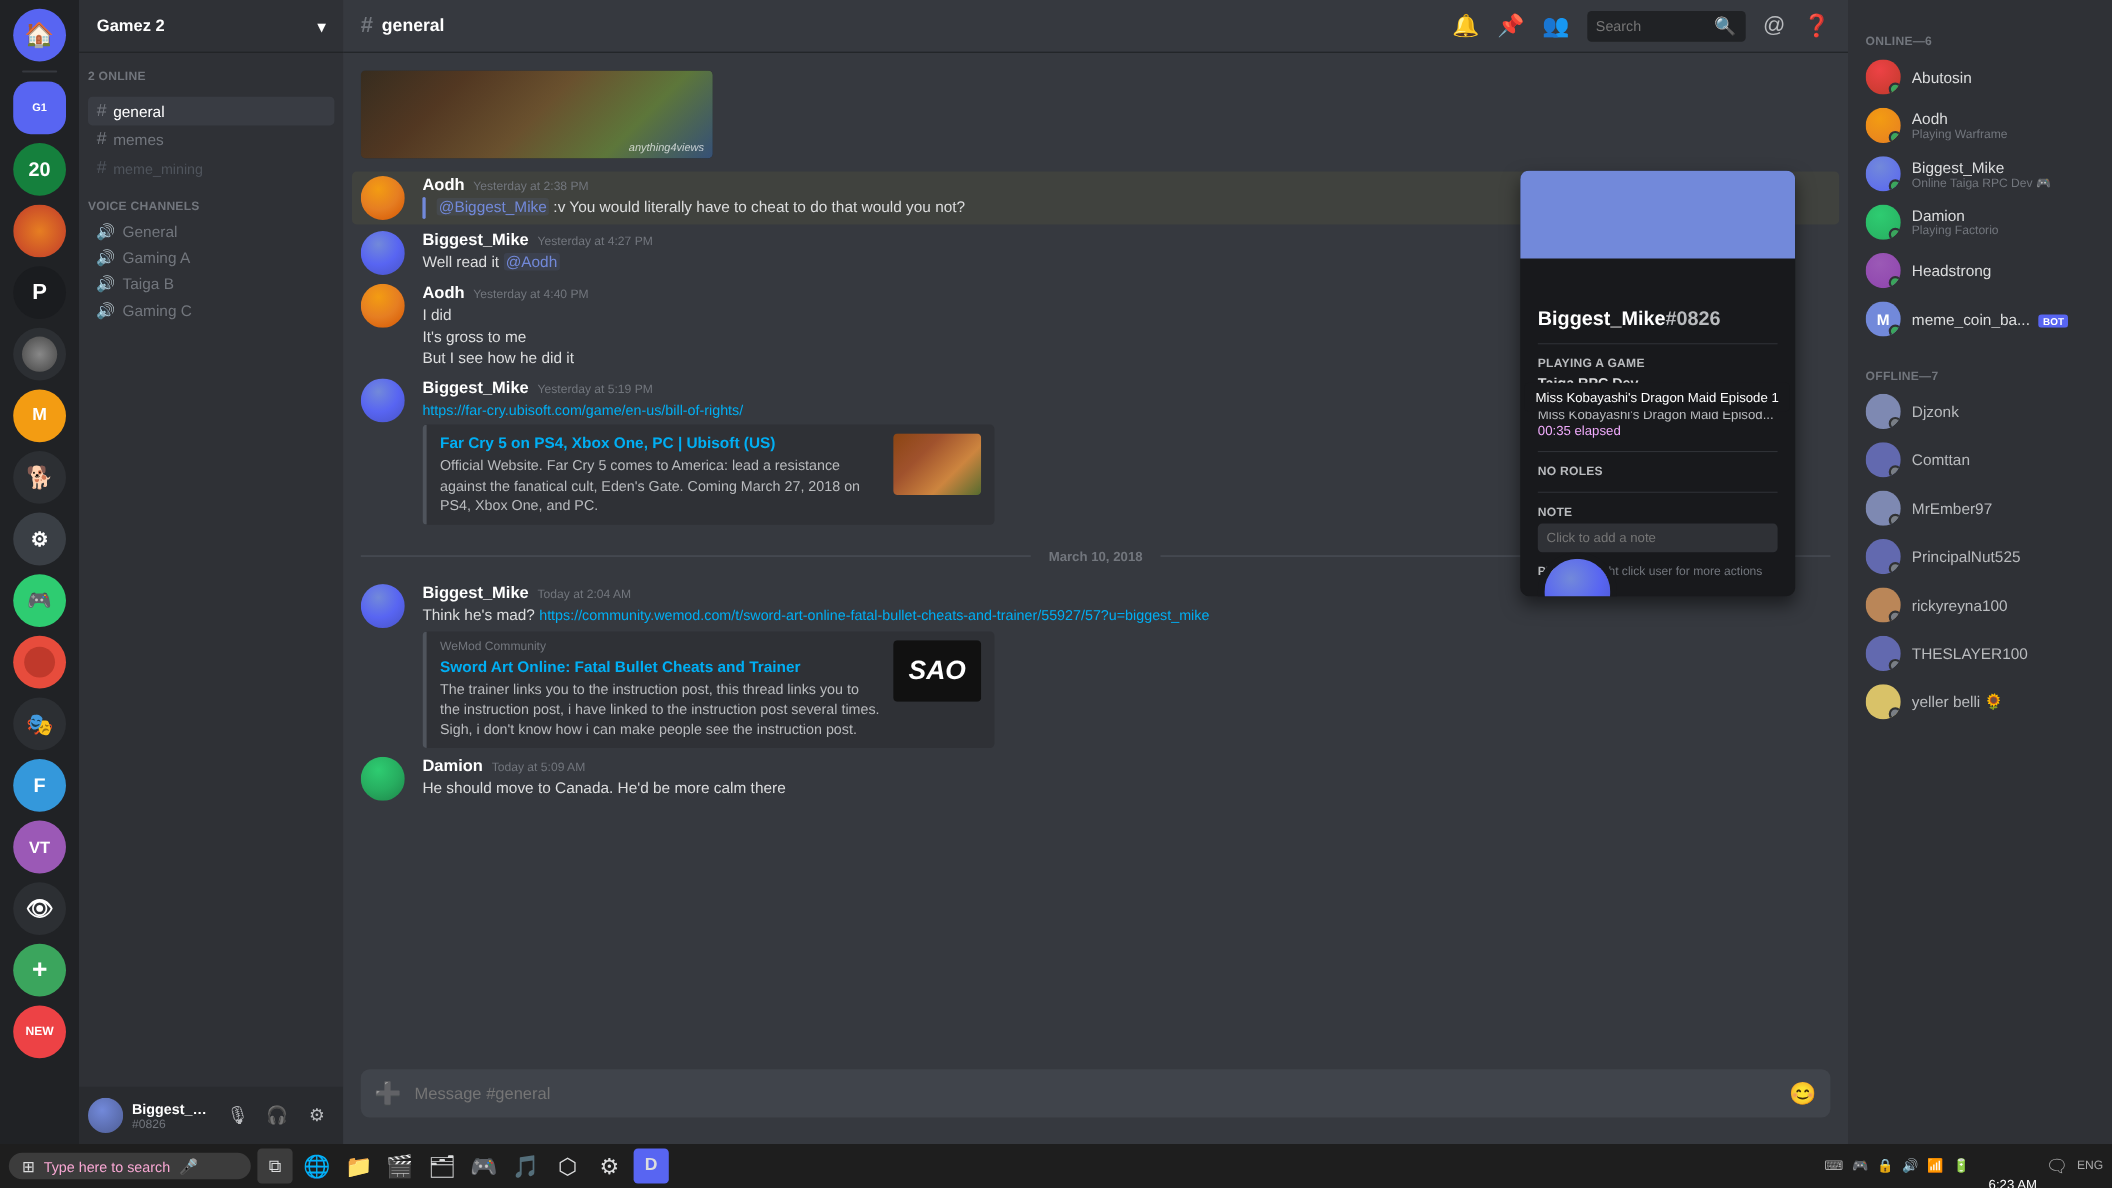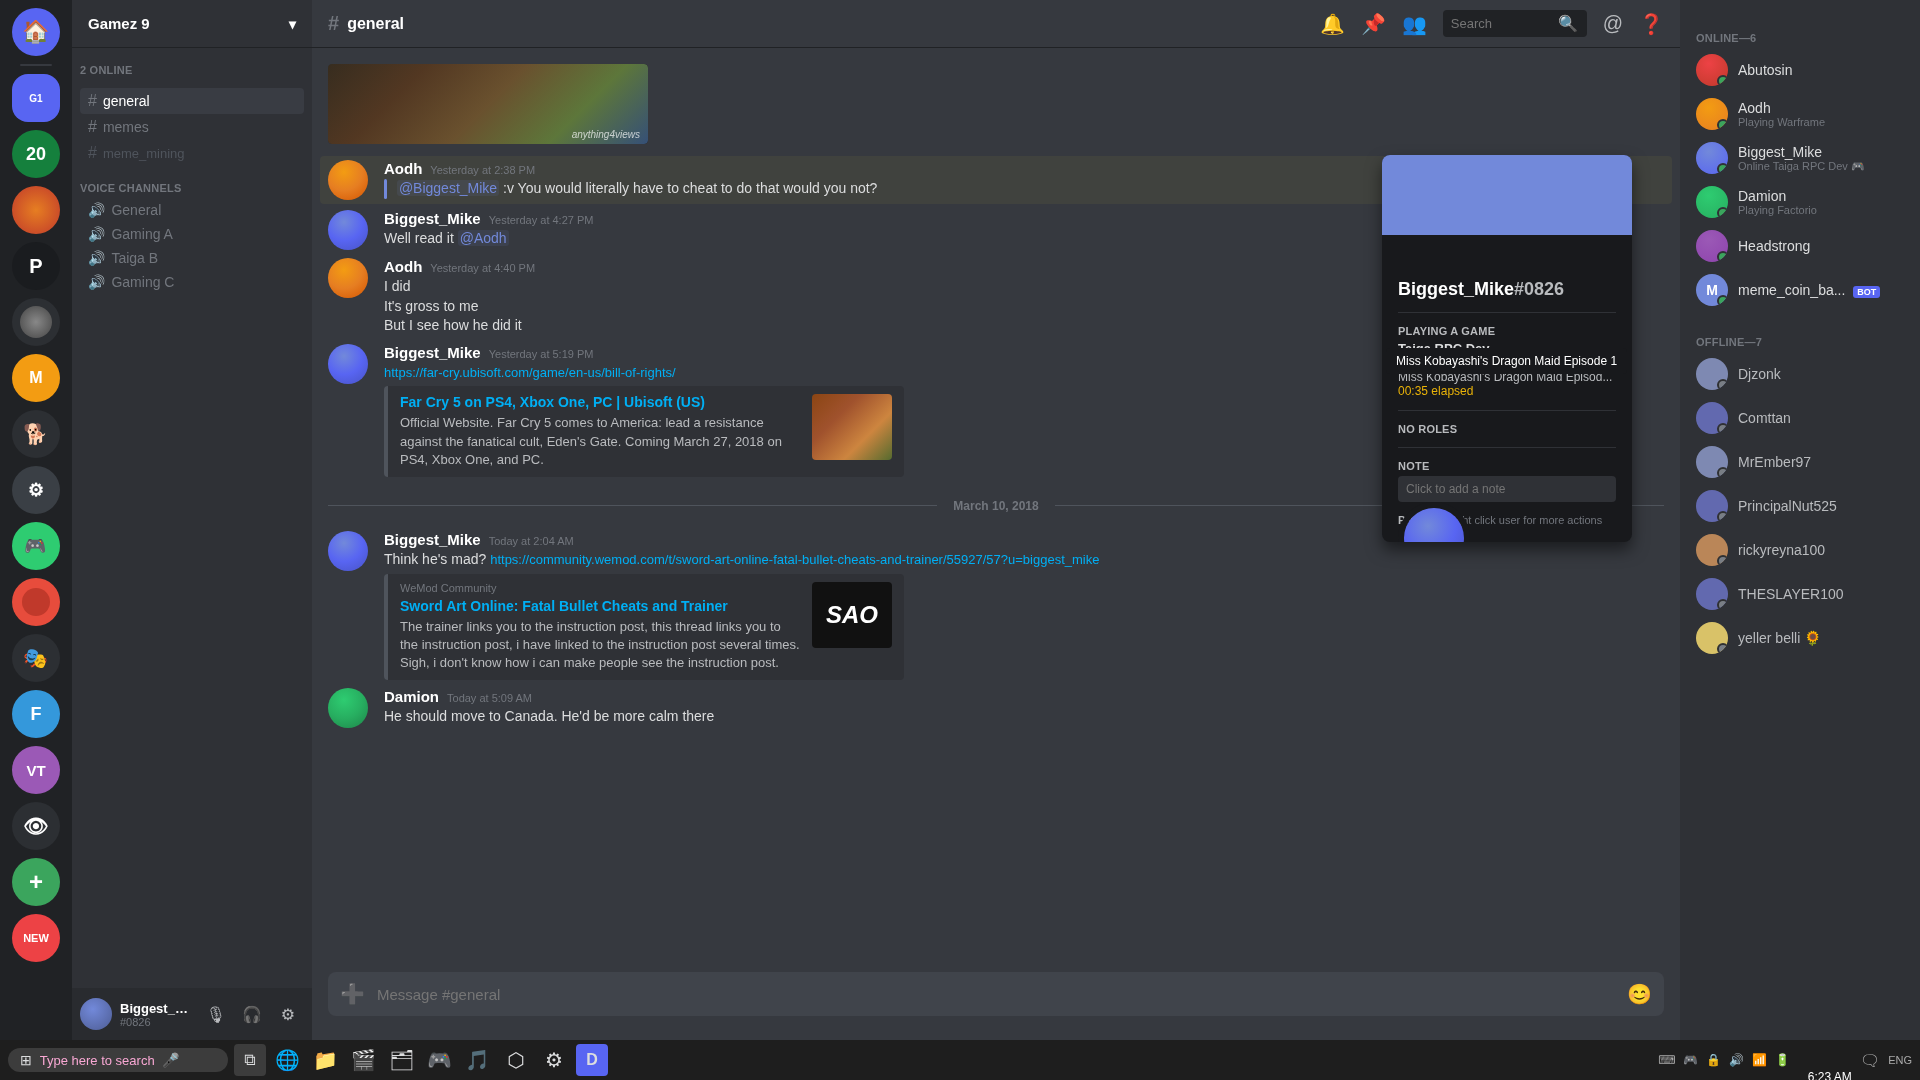--- a/index.html
+++ b/index.html
@@ -62,21 +62,21 @@
     .message-text { font-size: 14px; color: #dcddde; line-height: 1.4; }
     .message-mention { color: #7289da; background: rgba(114,137,218,0.1); border-radius: 3px; padding: 0 2px; cursor: pointer; }
     .message-link { color: #00aff4; text-decoration: none; font-size: 13px; }
 
     
     .embed { background: #2f3136; border-left: 4px solid #4f545c; border-radius: 4px; padding: 8px 12px; margin-top: 4px; max-width: 520px; display: flex; gap: 12px; }
     .embed-content { flex: 1; }
     .embed-provider { font-size: 11px; color: #72767d; margin-bottom: 4px; }
     .embed-title { font-size: 14px; font-weight: 600; color: #00aff4; margin-bottom: 4px; cursor: pointer; }
     .embed-description { font-size: 13px; color: #b9bbbe; line-height: 1.4; }
-    .embed-thumbnail { width: 80px; height: 66px; border-radius: 4px; background: #202225; flex-shrink: 0; overflow: hidden; }
+    .embed-thumbnail { width: 80px; height: 56px; border-radius: 4px; background: #202225; flex-shrink: 0; overflow: hidden; }
 
     
     .date-separator { display: flex; align-items: center; gap: 16px; padding: 16px 0; }
     .date-line { flex: 1; height: 1px; background: #4f545c; }
     .date-text { font-size: 12px; color: #72767d; font-weight: 600; white-space: nowrap; }
 
     
     .message-input-area { padding: 0 16px 24px; flex-shrink: 0; }
     .message-input-box { background: #40444b; border-radius: 8px; display: flex; align-items: center; padding: 0 12px; gap: 12px; min-height: 44px; }
     .input-btn { color: #b9bbbe; cursor: pointer; font-size: 20px; flex-shrink: 0; }
@@ -101,21 +101,21 @@
     .profile-banner { height: 80px; background: #7289da; position: relative; }
     .profile-avatar-wrapper { position: absolute; bottom: -32px; left: 16px; }
     .profile-avatar { width: 72px; height: 72px; border-radius: 50%; border: 6px solid #18191c; background: #5865f2; overflow: hidden; position: relative; }
     .profile-body { padding: 44px 16px 16px; }
     .profile-username { font-size: 18px; font-weight: 700; color: #fff; }
     .profile-discriminator { font-size: 14px; color: #b9bbbe; }
     .profile-divider { height: 1px; background: #2f3136; margin: 12px 0; }
     .profile-section-title { font-size: 11px; font-weight: 700; color: #b9bbbe; text-transform: uppercase; letter-spacing: 0.02em; margin-bottom: 4px; }
     .profile-game { font-size: 13px; color: #dcddde; font-weight: 600; }
     .profile-sub { font-size: 12px; color: #b9bbbe; }
-    .profile-time { font-size: 12px; color: #eab308; }
+    .profile-time { font-size: 12px; color: #f0abfc; }
     .profile-note-label { font-size: 11px; font-weight: 700; color: #b9bbbe; text-transform: uppercase; letter-spacing: 0.02em; margin-bottom: 4px; }
     .profile-note-input { background: #2f3136; border: none; border-radius: 4px; padding: 6px 8px; width: 100%; color: #72767d; font-size: 12px; font-family: inherit; resize: none; outline: none; }
     .protip { font-size: 11px; color: #72767d; margin-top: 12px; }
     .protip strong { color: #b9bbbe; }
     .tooltip-popup { position: absolute; top: 348px; left: 1074px; background: #18191c; color: #fff; font-size: 12px; padding: 6px 10px; border-radius: 4px; z-index: 200; white-space: nowrap; }
 
     
     ::-webkit-scrollbar { width: 8px; }
     ::-webkit-scrollbar-track { background: transparent; }
     ::-webkit-scrollbar-thumb { background: #202225; border-radius: 4px; }
@@ -150,21 +150,21 @@
     <div class="server-icon" style="background:#2c2f33;font-size:20px;">🎭</div>
     <div class="server-icon" style="background:#3498db;font-size:18px;">F</div>
     <div class="server-icon" style="background:#9b59b6;font-size:15px;">VT</div>
     <div class="server-icon" style="background:#2c2f33;font-size:20px;">👁</div>
     <div class="server-icon" style="background:#3ba55d;font-size:24px;">+</div>
     <div class="server-icon" style="background:#ed4245;font-size:11px;font-weight:700;">NEW</div>
   </div>
 
   <div class="channel-sidebar">
     <div class="server-header">
-      <span>Gamez 9</span>
+      <span>Gamez 2</span>
       <span style="margin-left:auto; font-size:14px;">▾</span>
     </div>
     <div style="font-size:11px;color:#72767d;font-weight:700;text-transform:uppercase;letter-spacing:0.02em;padding:16px 8px 4px;">2 ONLINE</div>
     <div class="channel-list">
 
       <div class="channel-item active">
         <span class="channel-symbol">#</span>
         <span>general</span>
         <span class="channel-action" style="color:#b9bbbe;">👤+</span>
       </div>

